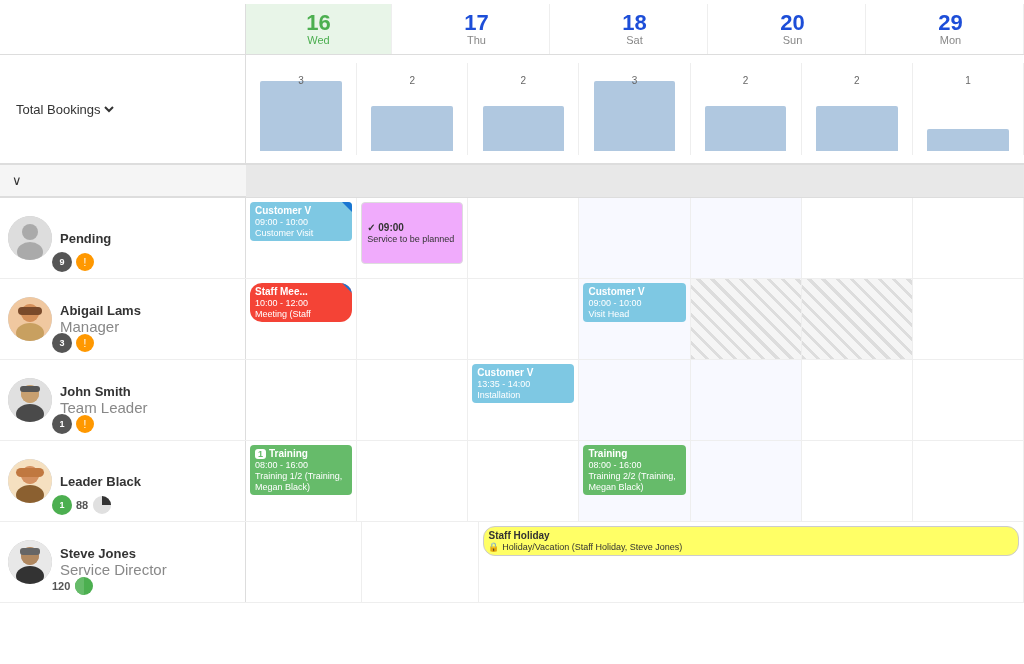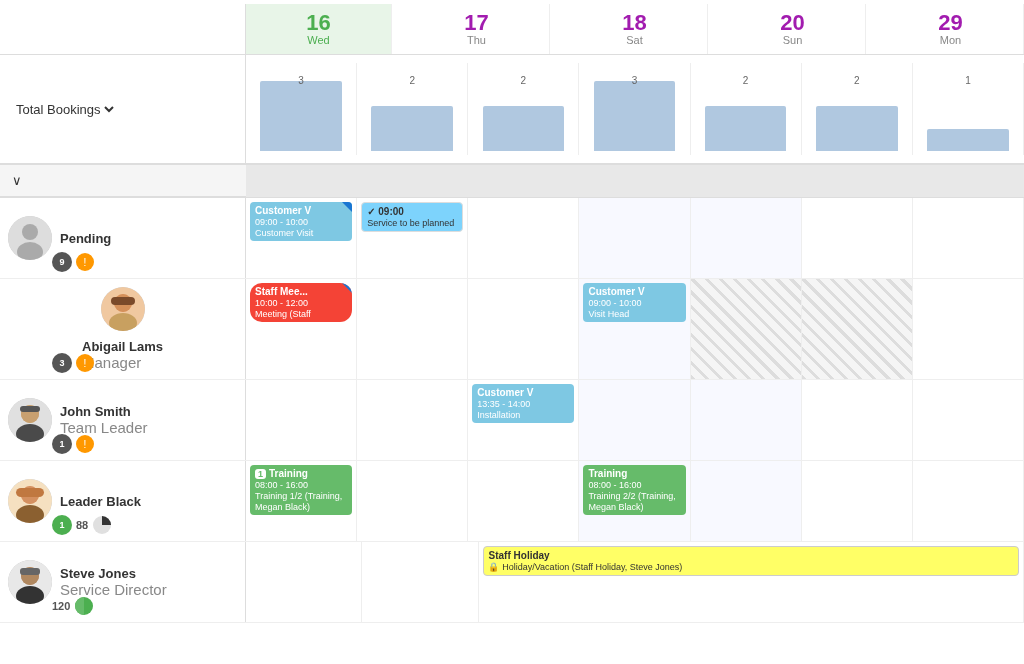--- a/index.html
+++ b/index.html
@@ -6,21 +6,21 @@
     body { font-family: Arial, sans-serif; font-size: 12px; background: #f0f0f0; color: #333; width: 1024px; height: 664px; overflow: hidden; }
 
     .calendar-wrapper { width: 1024px; height: 664px; background: #fff; display: flex; flex-direction: column; }
 
     
     .header-section { background: #fff; border-bottom: 1px solid #ddd; }
     .dates-row { display: flex; align-items: stretch; height: 50px; }
     .staff-col-header { width: 246px; flex-shrink: 0; background: #fff; border-right: 1px solid #ddd; display: flex; align-items: center; padding: 8px; }
     .date-cell-header { flex: 1; border-right: 1px solid #eee; display: flex; flex-direction: column; align-items: center; justify-content: center; font-size: 11px; position: relative; cursor: pointer; }
     .date-cell-header.today { background: #e8f5e8; }
-    .date-cell-header .date-num { font-size: 22px; font-weight: bold; color: #a21caf; line-height: 1; }
+    .date-cell-header .date-num { font-size: 22px; font-weight: bold; color: #1d4ed8; line-height: 1; }
     .date-cell-header.today .date-num { color: #4caf50; }
     .date-cell-header .day-name { font-size: 11px; color: #888; }
     .date-cell-header.today .day-name { color: #4caf50; }
     .date-cell-header .week-badge { position: absolute; top: 4px; left: 4px; background: #ccc; color: #555; border-radius: 3px; font-size: 9px; padding: 1px 3px; }
 
     
     .barchart-section { height: 110px; background: #fff; border-bottom: 2px solid #ddd; display: flex; }
     .barchart-filter { width: 246px; flex-shrink: 0; border-right: 1px solid #ddd; display: flex; align-items: center; padding: 8px 12px; gap: 6px; }
     .barchart-filter select { border: none; background: none; font-size: 13px; color: #333; font-weight: 500; cursor: pointer; outline: none; }
     .barchart-area { flex: 1; display: flex; align-items: flex-end; padding: 8px 0; position: relative; }
@@ -178,31 +178,31 @@
             <div class="staff-badge" style="position: absolute; bottom: 6px; left: 52px; display: flex; align-items: center; gap: 4px;">
               <div style="background: rgb(85, 85, 85); color: rgb(255, 255, 255); border-radius: 50%; width: 20px; height: 20px; display: flex; align-items: center; justify-content: center; font-size: 9px; font-weight: bold;">9</div>
               <div style="background: rgb(255, 152, 0); color: rgb(255, 255, 255); border-radius: 50%; width: 18px; height: 18px; display: flex; align-items: center; justify-content: center; font-size: 10px;">!</div>
             </div>
           </div>
           <div class="day-cells" style="flex: 1 1 0%; display: flex;">
             <div class="day-cell" style="flex: 1 1 0%; border-right: 1px solid rgb(238, 238, 238); min-height: 80px; padding: 4px; position: relative;">
               <div style="border-radius: 4px; padding: 3px 5px; font-size: 10px; margin-bottom: 2px; position: relative; overflow: hidden; background: rgb(126, 200, 227); color: rgb(255, 255, 255);"><span style="font-weight:bold;font-size:10px;">Customer V</span><br><span style="font-size:9px;">09:00 - 10:00</span><br><span style="font-size:9px;">Customer Visit</span><span style="position:absolute;top:0;right:0;width:0;height:0;border-left:10px solid transparent;border-top:10px solid #1976d2;"></span></div>
             </div>
             <div class="day-cell" style="flex: 1 1 0%; border-right: 1px solid rgb(238, 238, 238); min-height: 80px; padding: 4px; position: relative;">
-              <div style="border-radius: 4px; padding: 3px 5px; font-size: 10px; margin-bottom: 2px; position: relative; overflow: hidden; background: #7dd3fc; border: 1px solid rgb(221, 221, 221); color: rgb(51, 51, 51);"><span style="font-weight:bold;font-size:10px;">✓ 09:00</span><br><span style="font-size:9px;">Service to be planned</span></div>
-            </div>
-            <div class="day-cell" style="flex: 1 1 0%; border-right: 1px solid rgb(238, 238, 238); min-height: 80px; padding: 4px; position: relative;"></div>
-            <div class="day-cell weekend" style="flex: 1 1 0%; border-right: 1px solid rgb(238, 238, 238); min-height: 80px; padding: 4px; position: relative;"></div>
-            <div class="day-cell weekend" style="flex: 1 1 0%; border-right: 1px solid rgb(238, 238, 238); min-height: 80px; padding: 4px; position: relative;"></div>
-            <div class="day-cell" style="flex: 1 1 0%; border-right: 1px solid rgb(238, 238, 238); min-height: 80px; padding: 4px; position: relative;"></div>
-            <div class="day-cell" style="flex: 1 1 0%; border-right: 1px solid rgb(238, 238, 238); min-height: 80px; padding: 4px; position: relative;"></div>
-          </div>
-        </div>
-        <div class="all-staff-row" style="border-bottom: 1px solid rgb(238, 238, 238);">
-          <div class="staff-info" style="min-height: 80px; flex-direction: column;">
+              <div style="border-radius: 4px; padding: 19px 5px; font-size: 10px; margin-bottom: 2px; position: relative; overflow: hidden; background: #f0abfc; border: 1px solid rgb(221, 221, 221); color: rgb(51, 51, 51);"><span style="font-weight:bold;font-size:10px;">✓ 09:00</span><br><span style="font-size:9px;">Service to be planned</span></div>
+            </div>
+            <div class="day-cell" style="flex: 1 1 0%; border-right: 1px solid rgb(238, 238, 238); min-height: 80px; padding: 4px; position: relative;"></div>
+            <div class="day-cell weekend" style="flex: 1 1 0%; border-right: 1px solid rgb(238, 238, 238); min-height: 80px; padding: 4px; position: relative;"></div>
+            <div class="day-cell weekend" style="flex: 1 1 0%; border-right: 1px solid rgb(238, 238, 238); min-height: 80px; padding: 4px; position: relative;"></div>
+            <div class="day-cell" style="flex: 1 1 0%; border-right: 1px solid rgb(238, 238, 238); min-height: 80px; padding: 4px; position: relative;"></div>
+            <div class="day-cell" style="flex: 1 1 0%; border-right: 1px solid rgb(238, 238, 238); min-height: 80px; padding: 4px; position: relative;"></div>
+          </div>
+        </div>
+        <div class="all-staff-row" style="border-bottom: 1px solid rgb(238, 238, 238);">
+          <div class="staff-info" style="min-height: 80px;">
             <div class="avatar">
               <svg viewBox="0 0 44 44" xmlns="http://www.w3.org/2000/svg">
                 <circle cx="22" cy="22" r="22" fill="#f0c8a0"></circle>
                 <circle cx="22" cy="16" r="9" fill="#e8a878"></circle>
                 <ellipse cx="22" cy="36" rx="14" ry="10" fill="#c8a060"></ellipse>
                 <circle cx="22" cy="16" r="9" fill="#d4905a"></circle>
                 <rect x="10" y="10" width="24" height="8" rx="4" fill="#7a4a2a"></rect>
               </svg>
             </div>
             <div class="staff-details">
@@ -318,19 +318,19 @@
               <div style="width: 20px; height: 20px;"><svg viewBox="0 0 20 20">
                   <circle cx="10" cy="10" r="9" fill="#4caf50"></circle>
                   <path d="M10 10 L10 1 A9 9 0 1 0 10 19 Z" fill="#66bb6a"></path>
                 </svg></div>
             </div>
           </div>
           <div class="day-cells" style="flex: 1 1 0%; display: flex;">
             <div class="day-cell" style="flex: 1 1 0%; border-right: 1px solid rgb(238, 238, 238); min-height: 80px; padding: 4px; position: relative;"></div>
             <div class="day-cell" style="flex: 1 1 0%; border-right: 1px solid rgb(238, 238, 238); min-height: 80px; padding: 4px; position: relative;"></div>
             <div class="day-cell" style="flex: 5 1 0%; border-right: 1px solid rgb(238, 238, 238); min-height: 80px; padding: 4px; position: relative;">
-              <div style="border-radius: 4px; padding: 3px 5px; font-size: 10px; margin-bottom: 2px; position: relative; overflow: hidden; background: rgb(255, 255, 102); color: rgb(51, 51, 51); border: 1px solid rgb(204, 204, 204);"><span style="font-weight:bold;font-size:10px;">Staff Holiday</span><br><span style="font-size:9px;">🔒 Holiday/Vacation (Staff Holiday, Steve Jones)</span></div>
+              <div style="border-radius: 12px; padding: 3px 5px; font-size: 10px; margin-bottom: 2px; position: relative; overflow: hidden; background: rgb(255, 255, 102); color: rgb(51, 51, 51); border: 1px solid rgb(204, 204, 204);"><span style="font-weight:bold;font-size:10px;">Staff Holiday</span><br><span style="font-size:9px;">🔒 Holiday/Vacation (Staff Holiday, Steve Jones)</span></div>
             </div>
           </div>
         </div>
       </div>
   </div>
 </div>
 
 </body></html>

